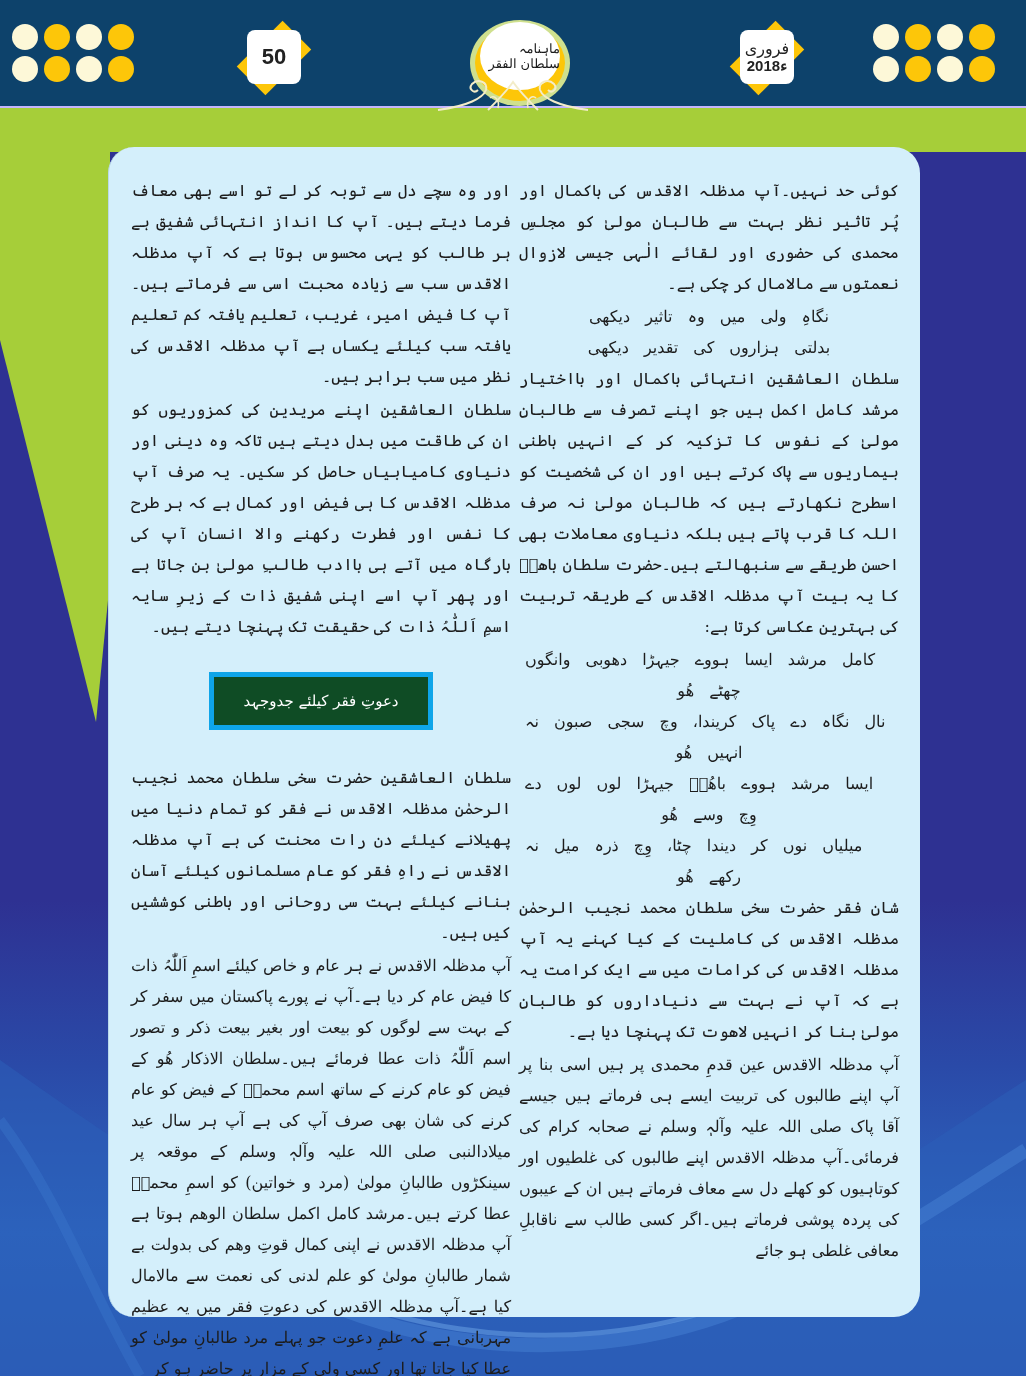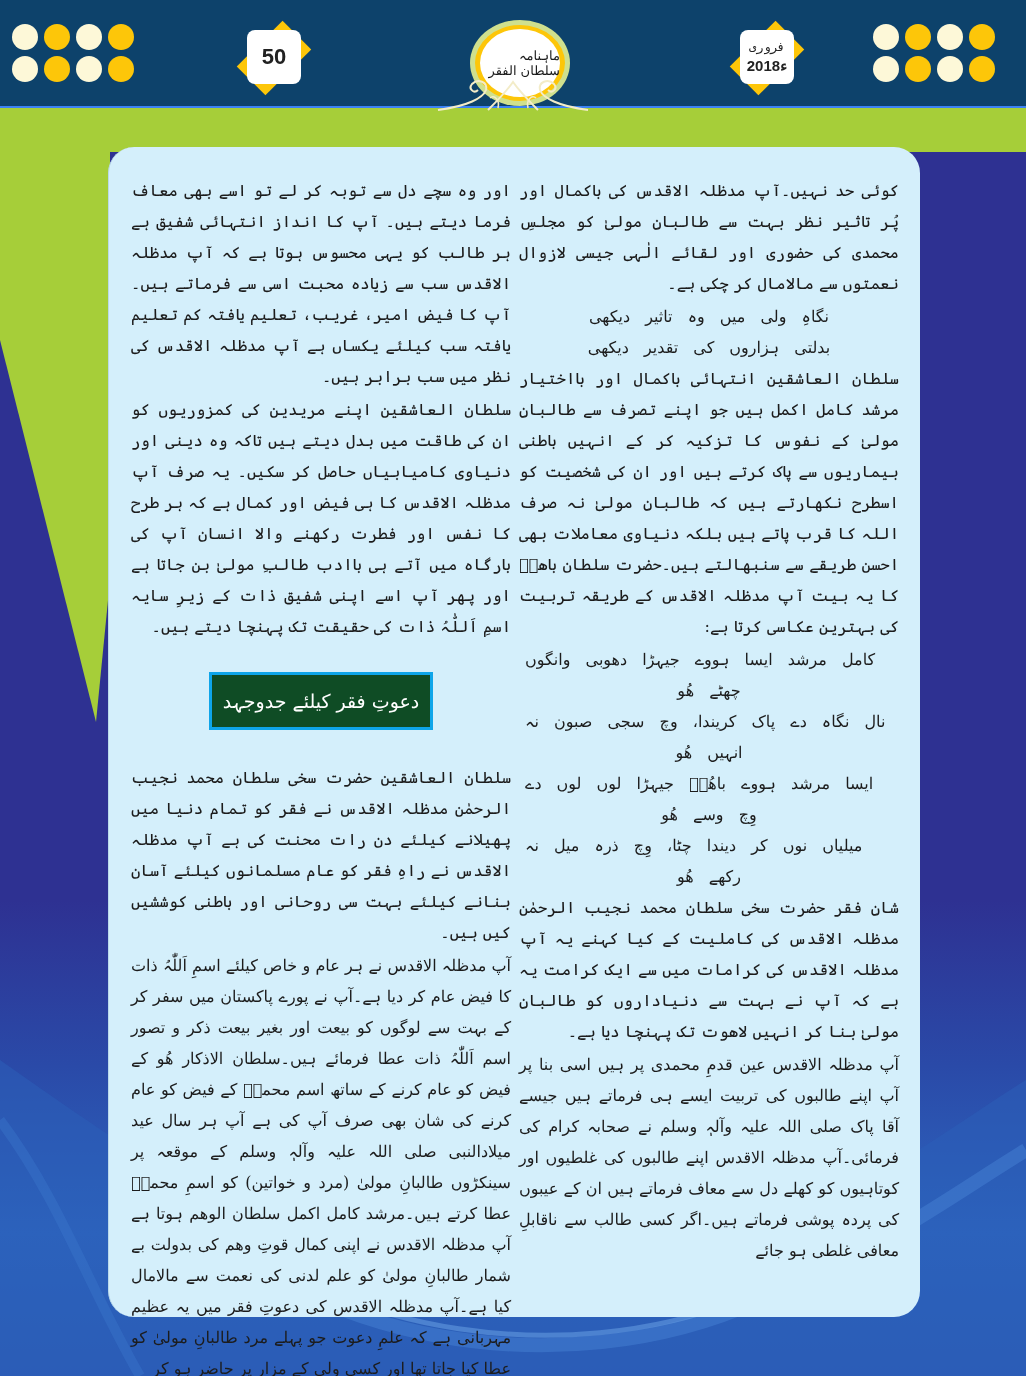--- a/index.html
+++ b/index.html
@@ -20,21 +20,21 @@
   .green-band {
     position: absolute; left: 0; top: 108px; width: 1026px; height: 44px;
     background: #a6ce39;
   }
   .green-wedge {
     position: absolute; left: 0; top: 150px; width: 110px; height: 580px;
   }
   .header {
     position: absolute; left: 0; top: 0; width: 1026px; height: 108px;
     background: #0d426b;
-    border-bottom: 2px solid #3b82f6;
+    border-bottom: 2px solid #c4b5fd;
   }
   .dots {
     position: absolute; top: 24px;
     display: grid; grid-template-columns: repeat(4, 26px); grid-gap: 6px 6px;
   }
   .dots.left { left: 12px; }
   .dots.right { left: 873px; }
   .dot { width: 26px; height: 26px; border-radius: 50%; }
   .dot.cream { background: #fdf8d8; }
   .dot.yellow { background: #fdc609; }
@@ -48,35 +48,35 @@
     background: #fdc609; transform: rotate(45deg) scale(0.75, 1.2);
   }
   .badge-box {
     position: absolute; top: 30px; width: 54px; height: 54px;
     background: #ffffff; border-radius: 8px;
     display: flex; flex-direction: column; align-items: center; justify-content: center;
     color: #222; font-weight: bold;
   }
   .page-num { left: 247px; font-size: 22px; font-family: "Liberation Sans", sans-serif; }
   .date-box { left: 740px; font-size: 15px; line-height: 17px; font-family: "Liberation Sans", sans-serif; }
-  .date-box .month { font-family: Liberation Mono, monospace; font-size: 12px; font-weight: normal; }
+  .date-box .month { font-family: Liberation Sans, sans-serif; font-size: 16px; font-weight: normal; }
 
   .logo-wrap {
     position: absolute; left: 470px; top: 20px; width: 100px; height: 100px;
   }
   .logo-ring {
     position: absolute; left: 0; top: 0; width: 100px; height: 86px; border-radius: 50%;
     background: #cfe08e;
   }
   .logo-inner {
     position: absolute; left: 5px; top: 5px; width: 90px; height: 76px; border-radius: 50%;
     background: #fdc609;
   }
   .logo-core {
-    position: absolute; left: 10px; top: 9px; width: 80px; height: 68px; border-radius: 50%;
+    position: absolute; left: 10px; top: 2px; width: 80px; height: 68px; border-radius: 50%;
     background: #ffffff;
     display: flex; align-items: center; justify-content: center;
     font-family: "DejaVu Serif", serif; font-size: 13px; color: #1a1a1a; direction: rtl;
   }
   .logo-flourish {
     position: absolute; left: 428px; top: 72px; width: 170px; height: 40px;
   }
 
   
   .panel {
@@ -98,23 +98,23 @@
   .col p { margin: 0 0 2px 0; }
   .verse {
     text-align: left; text-align-last: center !important;
     padding: 0 30px;
   }
   .verse-line { display: block; letter-spacing: 0.5px; word-spacing: 10px; }
   .section-heading-box {
     margin: 30px auto 32px auto;
     width: 224px; height: 58px;
     background: #0f4c25;
-    border: 3px solid #0ea5e9;
+    border: 5px solid #0ea5e9;
     display: flex; align-items: center; justify-content: center;
-    color: #ffffff; font-size: 19px; direction: rtl;
+    color: #ffffff; font-size: 15px; direction: rtl;
     text-align: center; text-align-last: center;
   }
 </style>
 </head>
 <body>
 
 <div class="bg-bottom"></div>
 <svg class="bg-swirl" viewBox="0 0 1026 376" preserveAspectRatio="none">
   <path d="M0,60 C200,200 420,360 700,260 C860,200 960,120 1026,80 L1026,376 L0,376 Z" fill="#2b5fb8" opacity="0.55"></path>
   <path d="M180,200 C300,340 560,390 760,300 C880,250 960,190 1026,150" fill="none" stroke="#4a86d6" stroke-width="14" opacity="0.45"></path>

